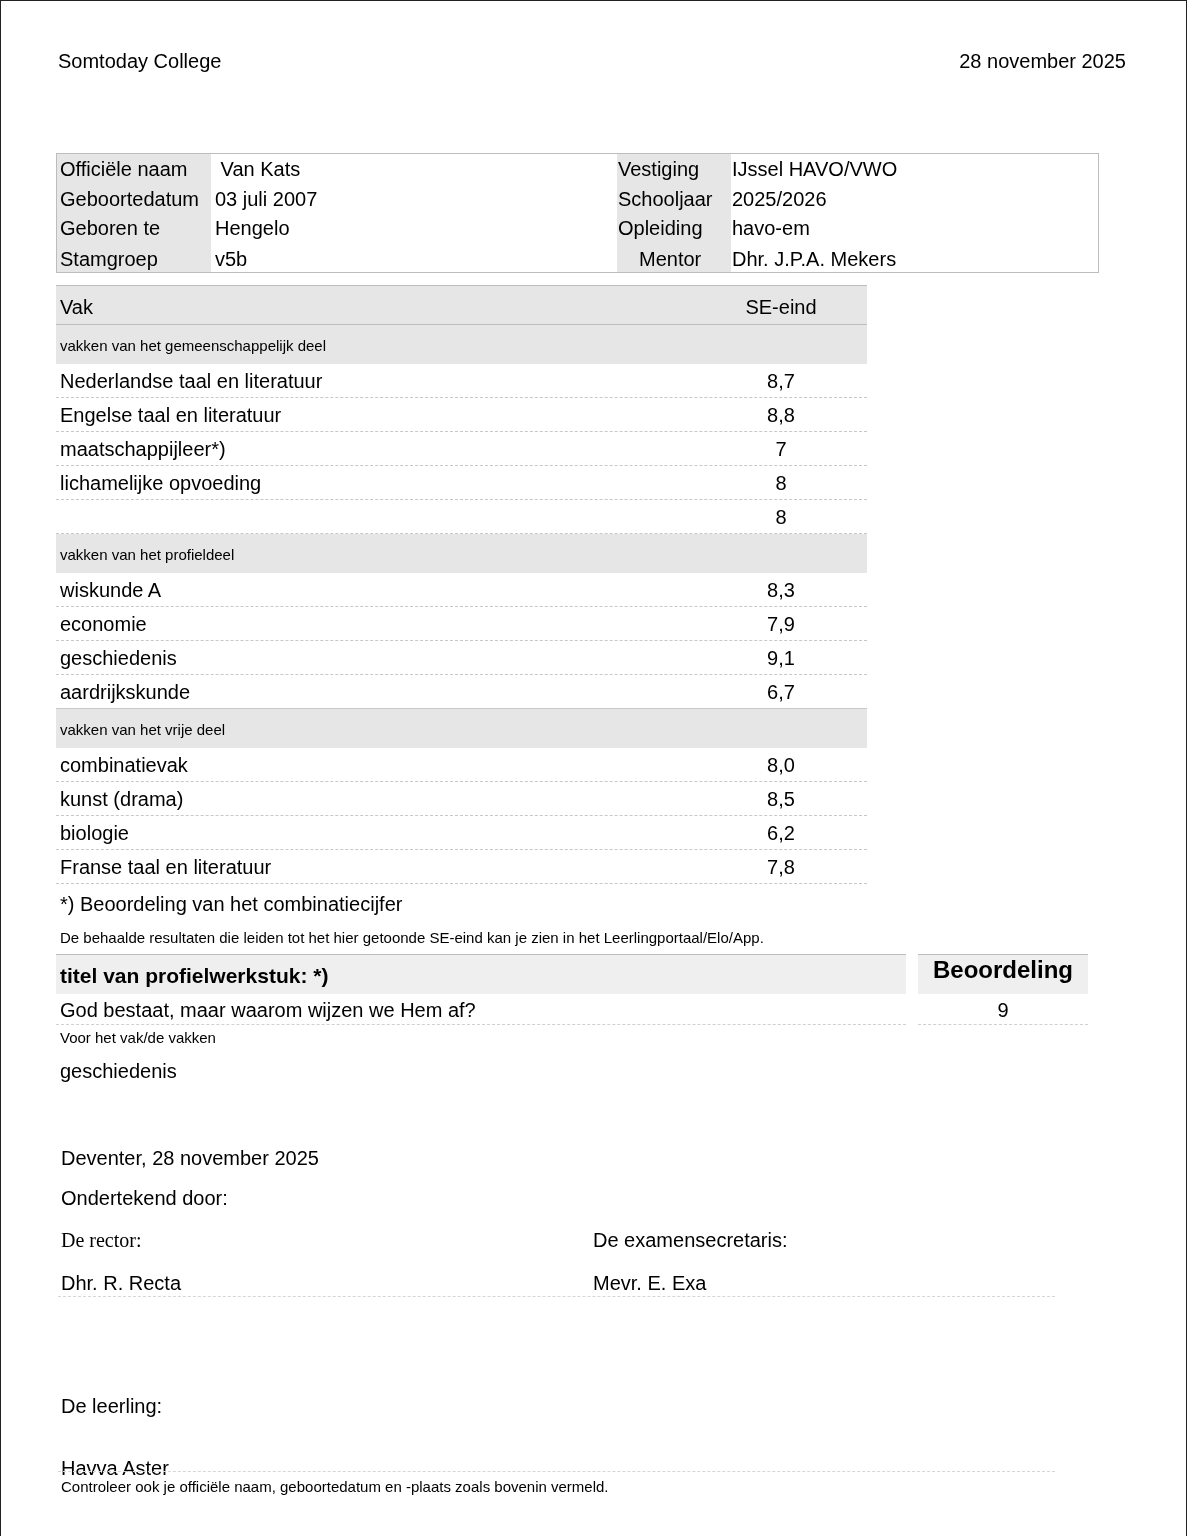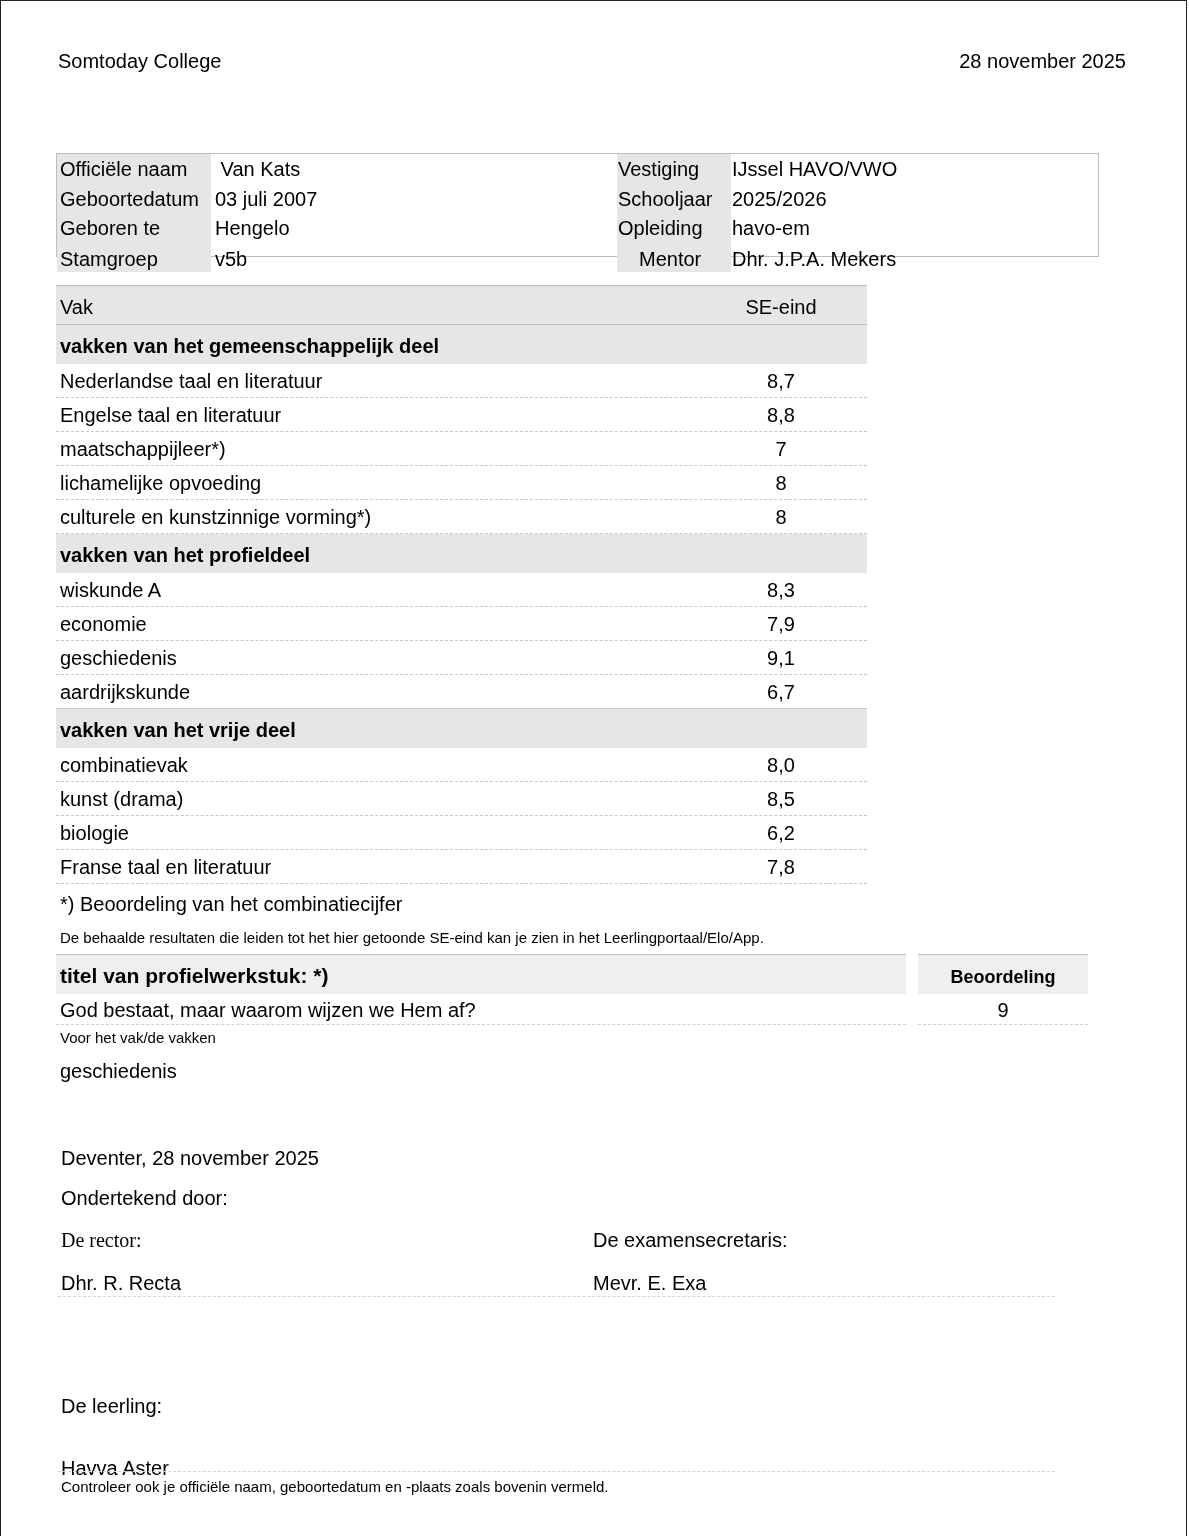--- a/index.html
+++ b/index.html
@@ -15,62 +15,62 @@
   .abs { position: absolute; }
   .t20 { font-size: 20px; line-height: 24px; }
   .t15 { font-size: 15px; line-height: 18px; }
 
   
   .school-name { left: 58px; top: 49px; }
   .header-date { right: 63px; top: 49px; }
 
   
   .info-box {
-    left: 56px; top: 153px; width: 1043px; height: 104px;
+    left: 56px; top: 153px; width: 1043px; height: 120px;
     border: 1px solid #bdbdbd; box-sizing: border-box;
   }
   .info-label-col {
     position: absolute; top: 0; height: 118px; background: #e6e6e6;
   }
   .info-label-col.left { left: 0; width: 154px; }
   .info-label-col.right { left: 560px; width: 114px; }
   .info-row { position: absolute; font-size: 20px; line-height: 24px; }
 
   
   .grades { left: 56px; top: 285px; width: 811px; }
   .g-head {
     position: relative; height: 40px; background: #e6e6e6;
     border-top: 1px solid #bdbdbd; border-bottom: 1px solid #bdbdbd; box-sizing: border-box;
   }
   .g-head .vak { position: absolute; left: 4px; top: 9px; font-size: 20px; line-height: 24px; }
   .g-head .se { position: absolute; left: 650px; width: 150px; text-align: center; top: 9px; font-size: 20px; line-height: 24px; }
   .g-section {
     position: relative; height: 39px; background: #e6e6e6; box-sizing: border-box;
   }
-  .g-section span { position: absolute; left: 4px; top: 9px; font-size: 20px; line-height: 24px; font-weight: bold; }
+  .g-section span { position: absolute; left: 4px; top: 9px; font-size: 15px; line-height: 24px; font-weight: normal; }
   .g-row {
     position: relative; height: 34px; border-bottom: 1px dashed #c8c8c8; box-sizing: border-box;
   }
   .g-row .name { position: absolute; left: 4px; top: 5px; font-size: 20px; line-height: 24px; }
   .g-row .val { position: absolute; left: 650px; width: 150px; text-align: center; top: 5px; font-size: 20px; line-height: 24px; }
 
   .footnote { left: 60px; top: 892px; }
   .info-note { left: 60px; top: 929px; }
 
   
   .pws-head {
     left: 56px; top: 954px; width: 850px; height: 40px; background: #efefef;
     border-top: 1px solid #bdbdbd; box-sizing: border-box;
   }
   .pws-head span { position: absolute; left: 4px; top: 9px; font-weight: bold; font-size: 21px; line-height: 24px; }
   .pws-grade-head {
     left: 918px; top: 954px; width: 170px; height: 40px; background: #efefef;
     border-top: 1px solid #bdbdbd; box-sizing: border-box; text-align: center;
   }
-  .pws-grade-head span { display: block; padding-top: 10px; font-weight: bold; font-size: 18px; line-height: 24px; }
+  .pws-grade-head span { display: block; padding-top: 3px; font-weight: bold; font-size: 24px; line-height: 24px; }
   .pws-row { left: 56px; top: 994px; width: 850px; height: 31px; border-bottom: 1px dashed #d0d0d0; box-sizing: border-box; }
   .pws-row span { position: absolute; left: 4px; top: 4px; font-size: 20px; line-height: 24px; }
   .pws-grade { left: 918px; top: 994px; width: 170px; height: 31px; border-bottom: 1px dashed #d0d0d0; box-sizing: border-box; text-align: center; }
   .pws-grade span { display: block; padding-top: 4px; font-size: 20px; line-height: 24px; }
   .pws-for-label { left: 60px; top: 1029px; }
   .pws-subject { left: 60px; top: 1059px; }
 
   
   .sig-place-date { left: 61px; top: 1146px; }
   .sig-signed-by { left: 61px; top: 1186px; }
@@ -134,21 +134,20 @@
     </div>
   <div class="g-row">
       <span class="name">maatschappijleer*)</span>
       <span class="val">7</span>
     </div>
   <div class="g-row">
       <span class="name">lichamelijke opvoeding</span>
       <span class="val">8</span>
     </div>
   <div class="g-row">
-      <span class="name">culturele en kunstzinnige vorming*)</span>
       <span class="val">8</span>
     </div>
 
   <div class="g-section">
     <span>vakken van het profieldeel</span>
   </div>
   <div class="g-row">
       <span class="name">wiskunde A</span>
       <span class="val">8,3</span>
     </div>

